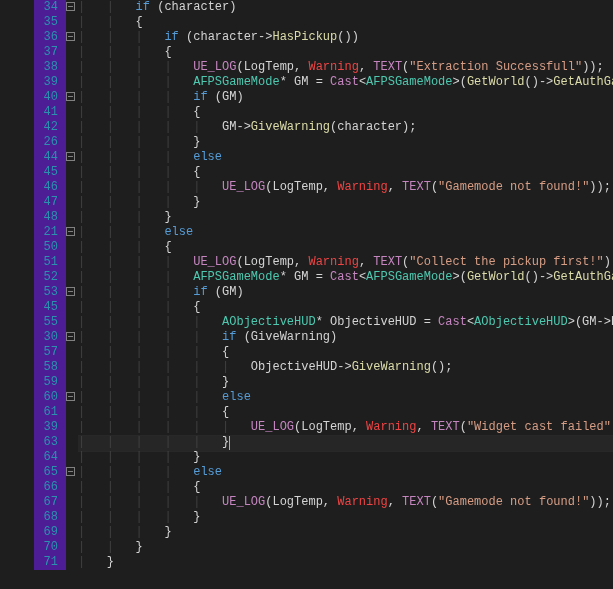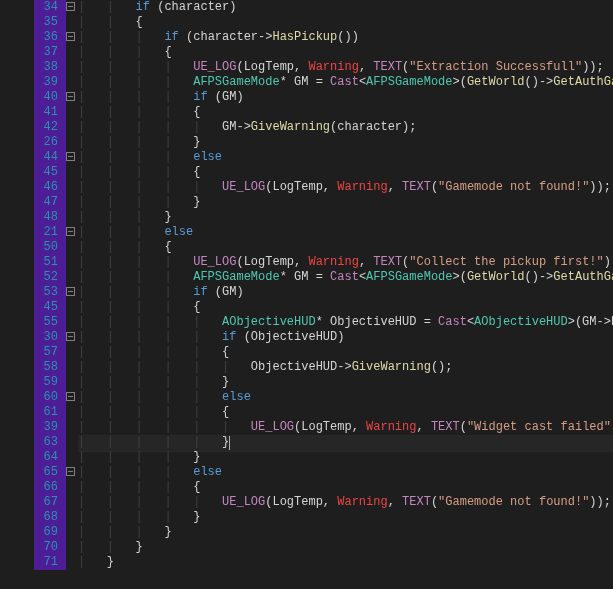--- a/index.html
+++ b/index.html
@@ -233,21 +233,21 @@
       <div class="line"><span class="indent-guide">|   |   |   |   |   </span><span class="tok-id">UE_LOG</span><span class="tok-def">(LogTemp, </span><span class="tok-warn">Warning</span><span class="tok-def">, </span><span class="tok-id">TEXT</span><span class="tok-def">(</span><span class="tok-str">"Gamemode not found!"</span><span class="tok-def">));</span></div>
       <div class="line"><span class="indent-guide">|   |   |   |   </span><span class="tok-def">}</span></div>
       <div class="line"><span class="indent-guide">|   |   |   </span><span class="tok-def">}</span></div>
       <div class="line"><span class="indent-guide">|   |   |   </span><span class="tok-kw">else</span></div>
       <div class="line"><span class="indent-guide">|   |   |   </span><span class="tok-def">{</span></div>
       <div class="line"><span class="indent-guide">|   |   |   |   </span><span class="tok-id">UE_LOG</span><span class="tok-def">(LogTemp, </span><span class="tok-warn">Warning</span><span class="tok-def">, </span><span class="tok-id">TEXT</span><span class="tok-def">(</span><span class="tok-str">"Collect the pickup first!"</span><span class="tok-def">));</span></div>
       <div class="line"><span class="indent-guide">|   |   |   |   </span><span class="tok-type">AFPSGameMode</span><span class="tok-def">* GM = </span><span class="tok-id">Cast</span><span class="tok-def">&lt;</span><span class="tok-type">AFPSGameMode</span><span class="tok-def">&gt;(</span><span class="tok-func">GetWorld</span><span class="tok-def">()-&gt;</span><span class="tok-func">GetAuthGameMode</span></div>
       <div class="line"><span class="indent-guide">|   |   |   |   </span><span class="tok-kw">if</span><span class="tok-def"> (GM)</span></div>
       <div class="line"><span class="indent-guide">|   |   |   |   </span><span class="tok-def">{</span></div>
       <div class="line"><span class="indent-guide">|   |   |   |   |   </span><span class="tok-type">AObjectiveHUD</span><span class="tok-def">* ObjectiveHUD = </span><span class="tok-id">Cast</span><span class="tok-def">&lt;</span><span class="tok-type">AObjectiveHUD</span><span class="tok-def">&gt;(GM-&gt;HUDClass);</span></div>
-      <div class="line"><span class="indent-guide">|   |   |   |   |   </span><span class="tok-kw">if</span><span class="tok-def"> (ObjectiveHUD)</span></div>
+      <div class="line"><span class="indent-guide">|   |   |   |   |   </span><span class="tok-kw">if</span><span class="tok-def"> (GiveWarning)</span></div>
       <div class="line"><span class="indent-guide">|   |   |   |   |   </span><span class="tok-def">{</span></div>
       <div class="line"><span class="indent-guide">|   |   |   |   |   |   </span><span class="tok-def">ObjectiveHUD-&gt;</span><span class="tok-func">GiveWarning</span><span class="tok-def">();</span></div>
       <div class="line"><span class="indent-guide">|   |   |   |   |   </span><span class="tok-def">}</span></div>
       <div class="line"><span class="indent-guide">|   |   |   |   |   </span><span class="tok-kw">else</span></div>
       <div class="line"><span class="indent-guide">|   |   |   |   |   </span><span class="tok-def">{</span></div>
       <div class="line"><span class="indent-guide">|   |   |   |   |   |   </span><span class="tok-id">UE_LOG</span><span class="tok-def">(LogTemp, </span><span class="tok-warn">Warning</span><span class="tok-def">, </span><span class="tok-id">TEXT</span><span class="tok-def">(</span><span class="tok-str">"Widget cast failed"</span><span class="tok-def">));</span></div>
       <div class="line"><span class="indent-guide">|   |   |   |   |   </span><span class="tok-def">}</span><span class="caret"></span></div>
       <div class="line"><span class="indent-guide">|   |   |   |   </span><span class="tok-def">}</span></div>
       <div class="line"><span class="indent-guide">|   |   |   |   </span><span class="tok-kw">else</span></div>
       <div class="line"><span class="indent-guide">|   |   |   |   </span><span class="tok-def">{</span></div>

